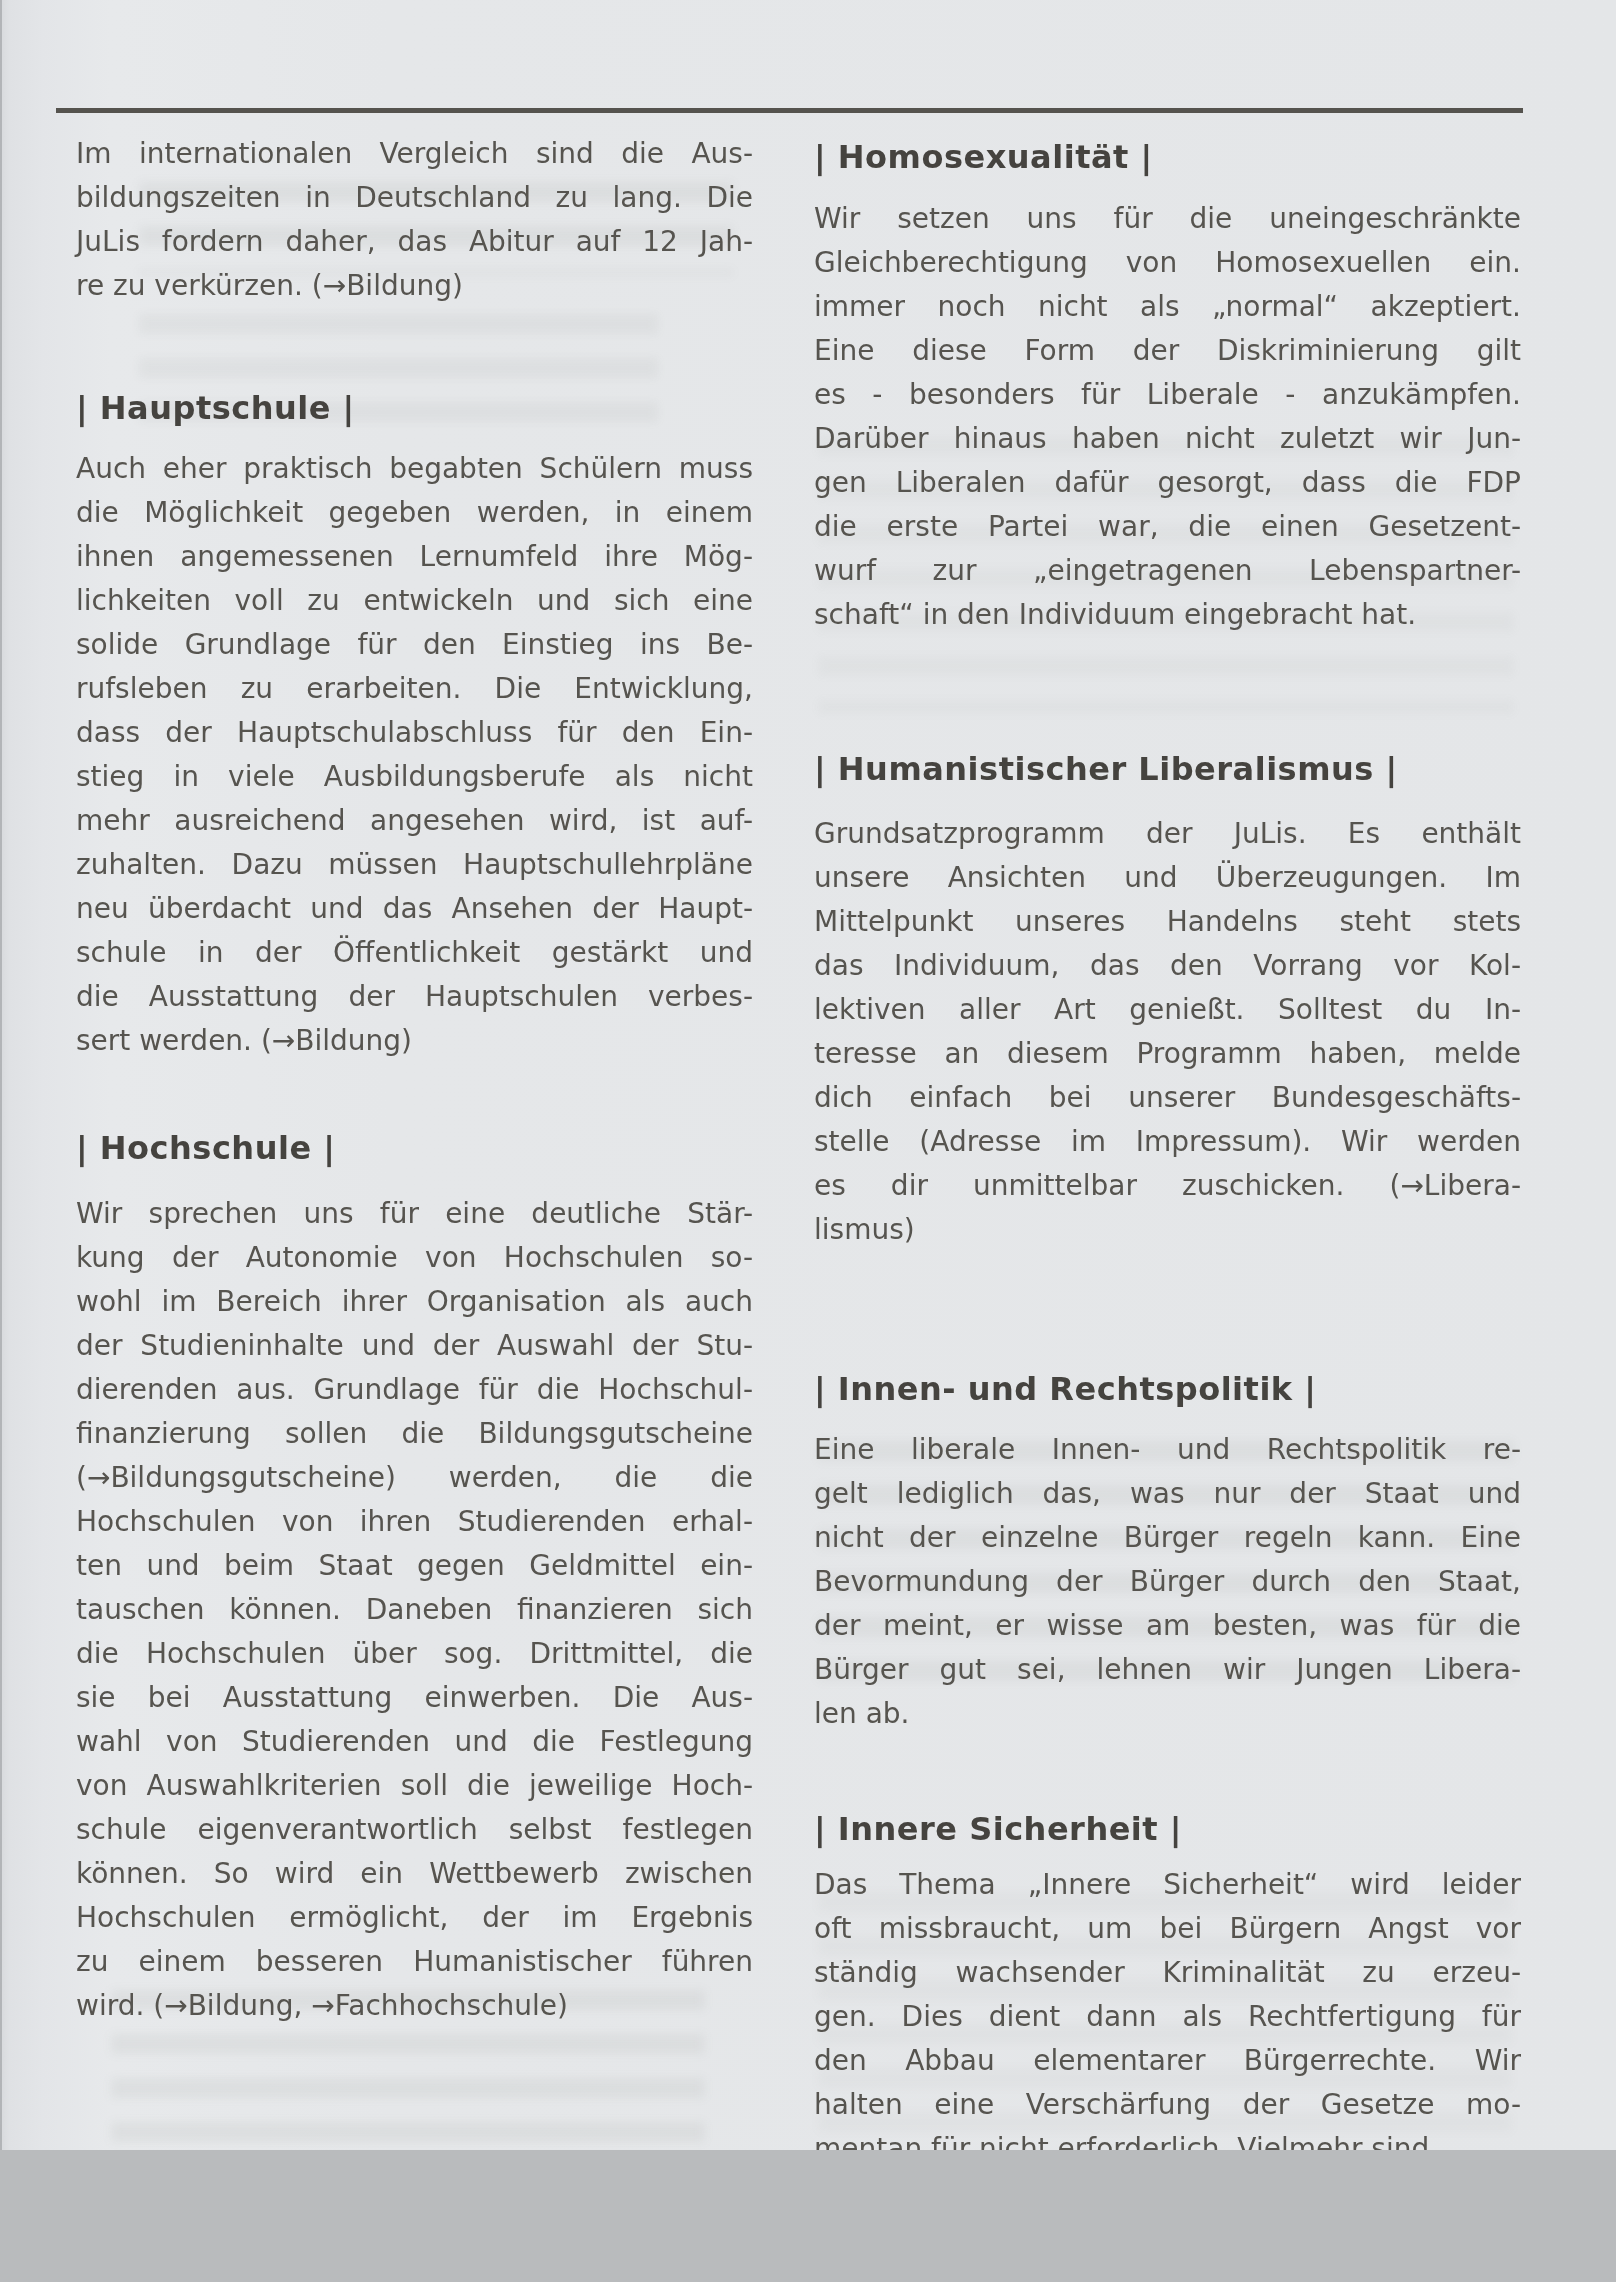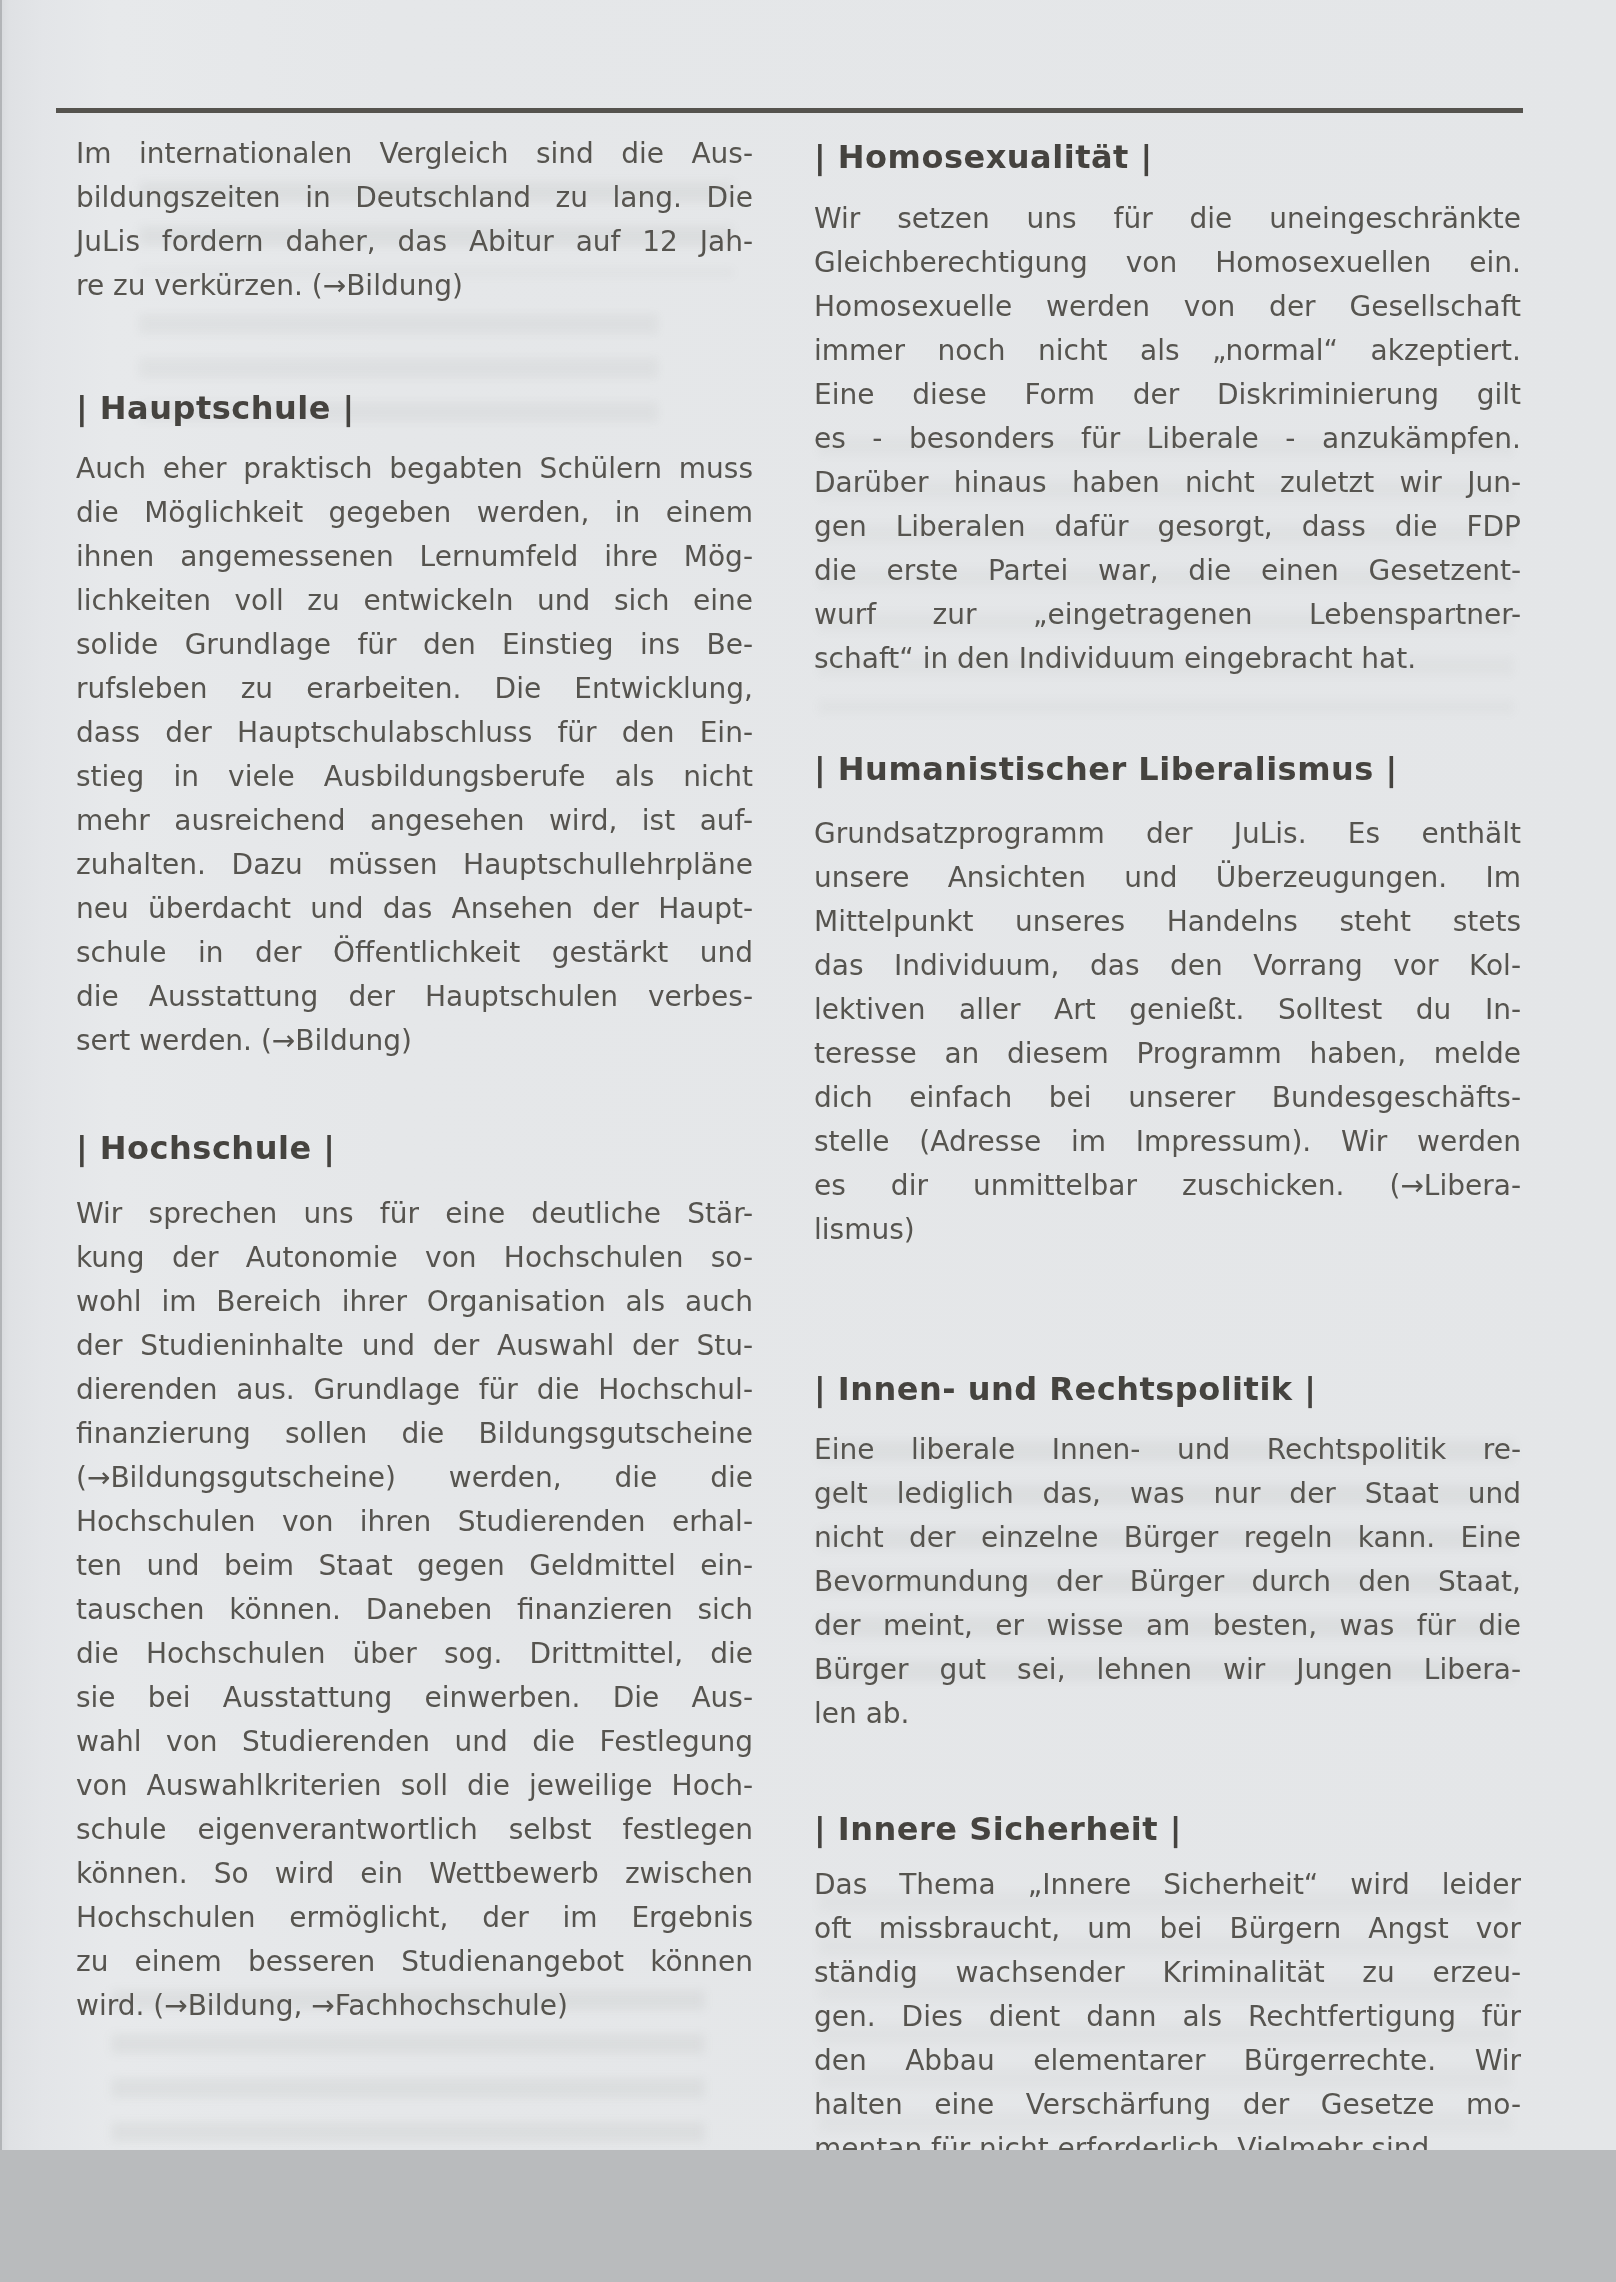--- a/index.html
+++ b/index.html
@@ -118,29 +118,28 @@
       <div class="line">Hochschulen von ihren Studierenden erhal-</div>
       <div class="line">ten und beim Staat gegen Geldmittel ein-</div>
       <div class="line">tauschen können. Daneben finanzieren sich</div>
       <div class="line">die Hochschulen über sog. Drittmittel, die</div>
       <div class="line">sie bei Ausstattung einwerben. Die Aus-</div>
       <div class="line">wahl von Studierenden und die Festlegung</div>
       <div class="line">von Auswahlkriterien soll die jeweilige Hoch-</div>
       <div class="line">schule eigenverantwortlich selbst festlegen</div>
       <div class="line">können. So wird ein Wettbewerb zwischen</div>
       <div class="line">Hochschulen ermöglicht, der im Ergebnis</div>
-      <div class="line">zu einem besseren Studienangebot können</div>
+      <div class="line">zu einem besseren Humanistischer führen</div>
       <div class="line last">wird. (→Bildung, →Fachhochschule)</div>
     </div>
 
   <div class="heading rcol pos-r-h1">| Homosexualität |</div>
   <div class="para rcol pos-r-p1">
       <div class="line">Wir setzen uns für die uneingeschränkte</div>
       <div class="line">Gleichberechtigung von Homosexuellen ein.</div>
-      <div class="line">Homosexuelle werden von der Gesellschaft</div>
       <div class="line">immer noch nicht als „normal“ akzeptiert.</div>
       <div class="line">Eine diese Form der Diskriminierung gilt</div>
       <div class="line">es - besonders für Liberale - anzukämpfen.</div>
       <div class="line">Darüber hinaus haben nicht zuletzt wir Jun-</div>
       <div class="line">gen Liberalen dafür gesorgt, dass die FDP</div>
       <div class="line">die erste Partei war, die einen Gesetzent-</div>
       <div class="line">wurf zur „eingetragenen Lebenspartner-</div>
       <div class="line last">schaft“ in den Individuum eingebracht hat.</div>
     </div>
 

